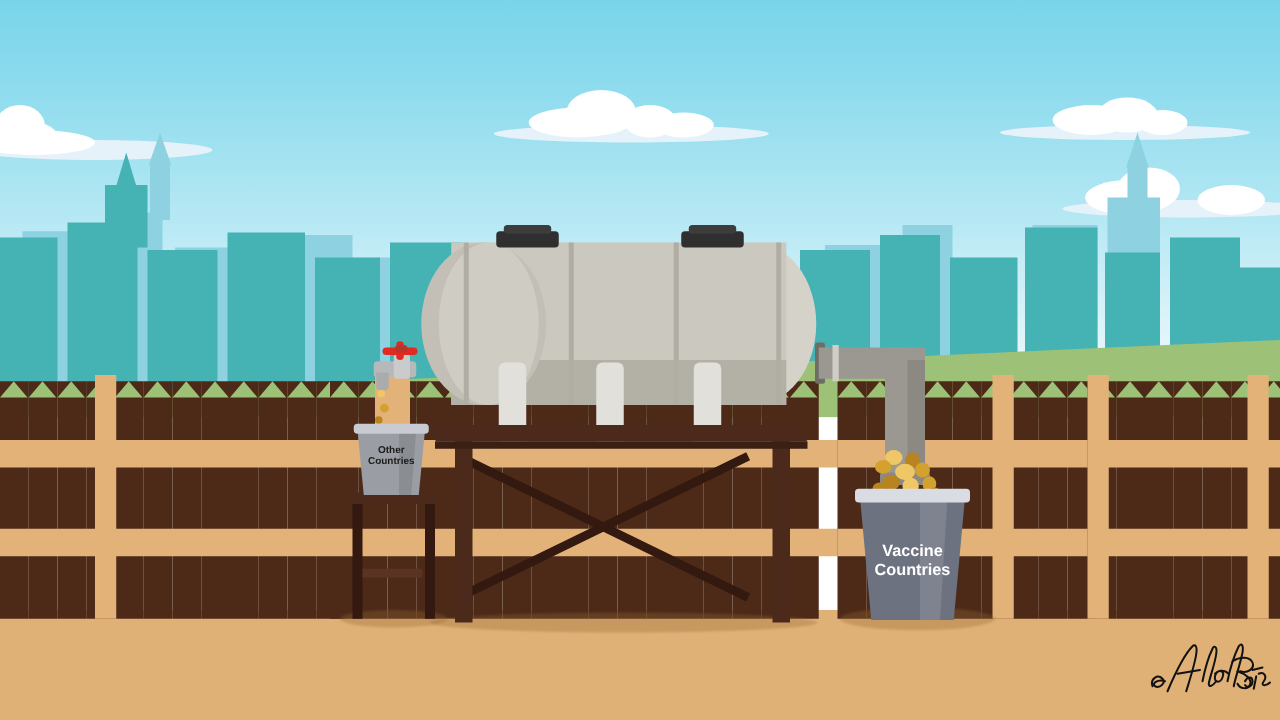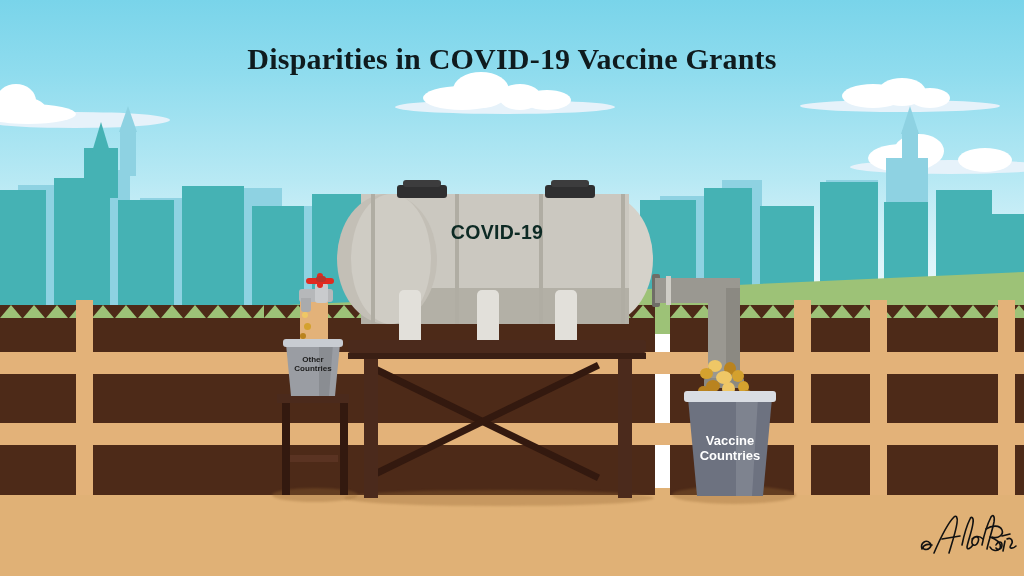--- a/index.html
+++ b/index.html
@@ -308,21 +308,20 @@
     <div class="seam" style="left:202px;"></div>
     <div class="seam" style="left:284px;"></div>
     <div class="hatch" style="left:60px;top:-9px;width:50px;"></div>
     <div class="hatchTop" style="left:66px;top:-14px;width:38px;"></div>
     <div class="hatch" style="left:208px;top:-9px;width:50px;"></div>
     <div class="hatchTop" style="left:214px;top:-14px;width:38px;"></div>
     <div class="tlegLight" style="left:62px;"></div>
     <div class="tlegLight" style="left:140px;"></div>
     <div class="tlegLight" style="left:218px;"></div>
     <div id="tankTextBox">
-      <div>COVID-19</div>
     </div>
   </div>
 
   <div id="fPlate" class="abs"></div>
   <div id="fSpoutH" class="abs"></div>
   <div id="fNeck" class="abs"></div>
   <div id="fSpoutD" class="abs"></div>
   <div id="fHandle" class="abs"></div>
   <div id="fHandleV" class="abs"></div>
   <div id="fCap" class="abs"></div>
@@ -393,21 +392,20 @@
   </div>
 
   <div class="shadow abs" style="left:344px;top:490px;width:310px;height:16px;"></div>
   <div class="brace abs" style="left:372px;top:364px;width:252px;transform:rotate(26deg);"></div>
   <div class="brace abs" style="left:372px;top:472px;width:252px;transform:rotate(-26deg);"></div>
   <div class="tleg abs" style="left:364px;"></div>
   <div class="tleg abs" style="left:618px;"></div>
   <div id="tableTop" class="abs"></div>
   <div id="tableTop2" class="abs"></div>
 
-  <div id="title" class="abs">Disparities in COVID-19 Vaccine Grants</div>
 
   <div id="sig" class="abs" title="ArtPosita">
     <svg viewBox="0 0 100 56" width="100" height="56" aria-label="signature">
       <g fill="none" stroke="#121212" stroke-width="1.6" stroke-linecap="round">
         <path d="M4,44 C2,38 8,34 12,38 C15,41 10,46 6,44 C3,42 8,38 14,40"></path>
         <path d="M16,48 C22,34 30,18 36,12 C38,10 40,12 39,18 C38,26 34,38 31,48"></path>
         <path d="M24,34 L42,31"></path>
         <path d="M44,40 C46,30 49,20 52,14 C53,11 56,12 55,18 C54,26 50,36 49,42 C49,45 52,44 55,40"></path>
         <path d="M54,34 C58,30 62,32 60,37 C58,42 53,41 54,36 C55,31 61,30 65,34"></path>
         <path d="M64,40 C66,30 70,18 73,12 C75,9 77,11 76,17 C74,27 70,38 69,44"></path>

